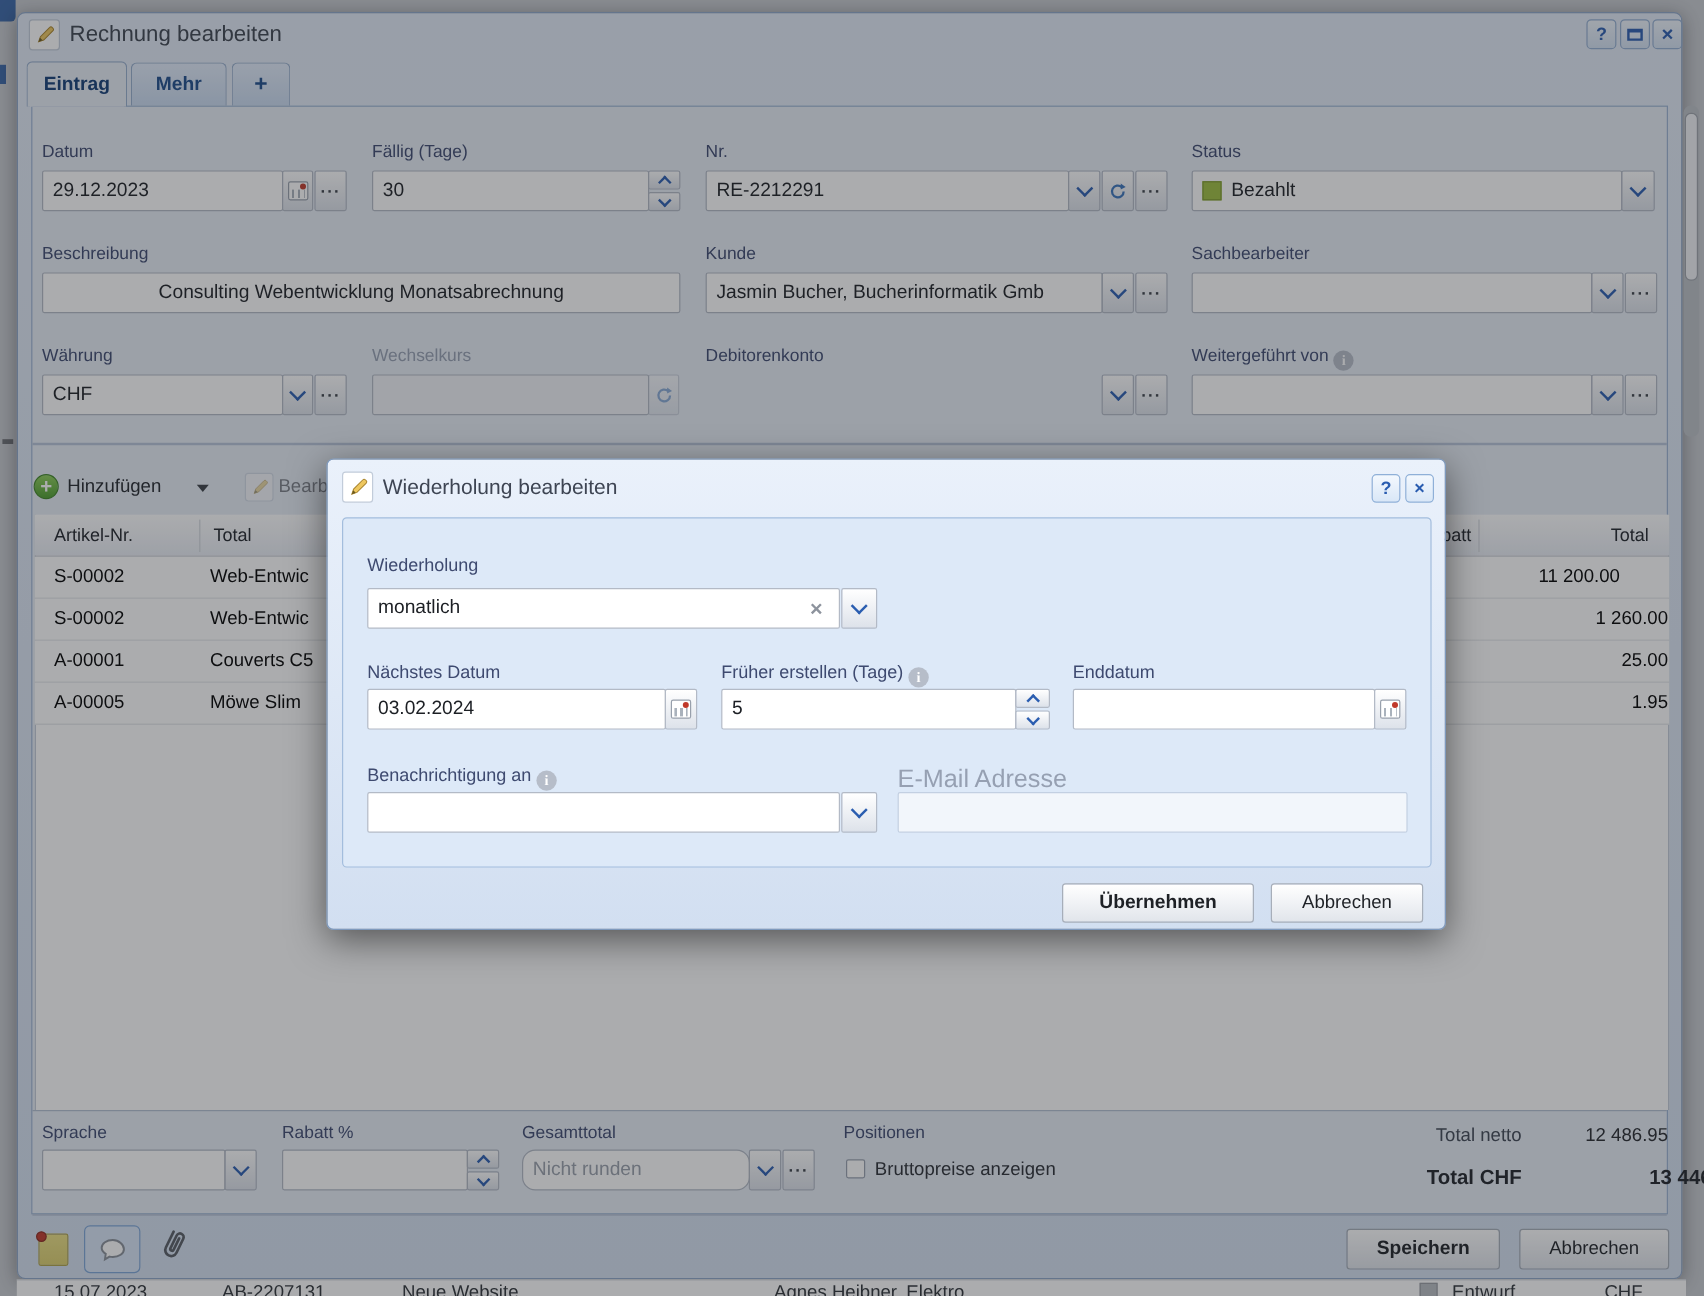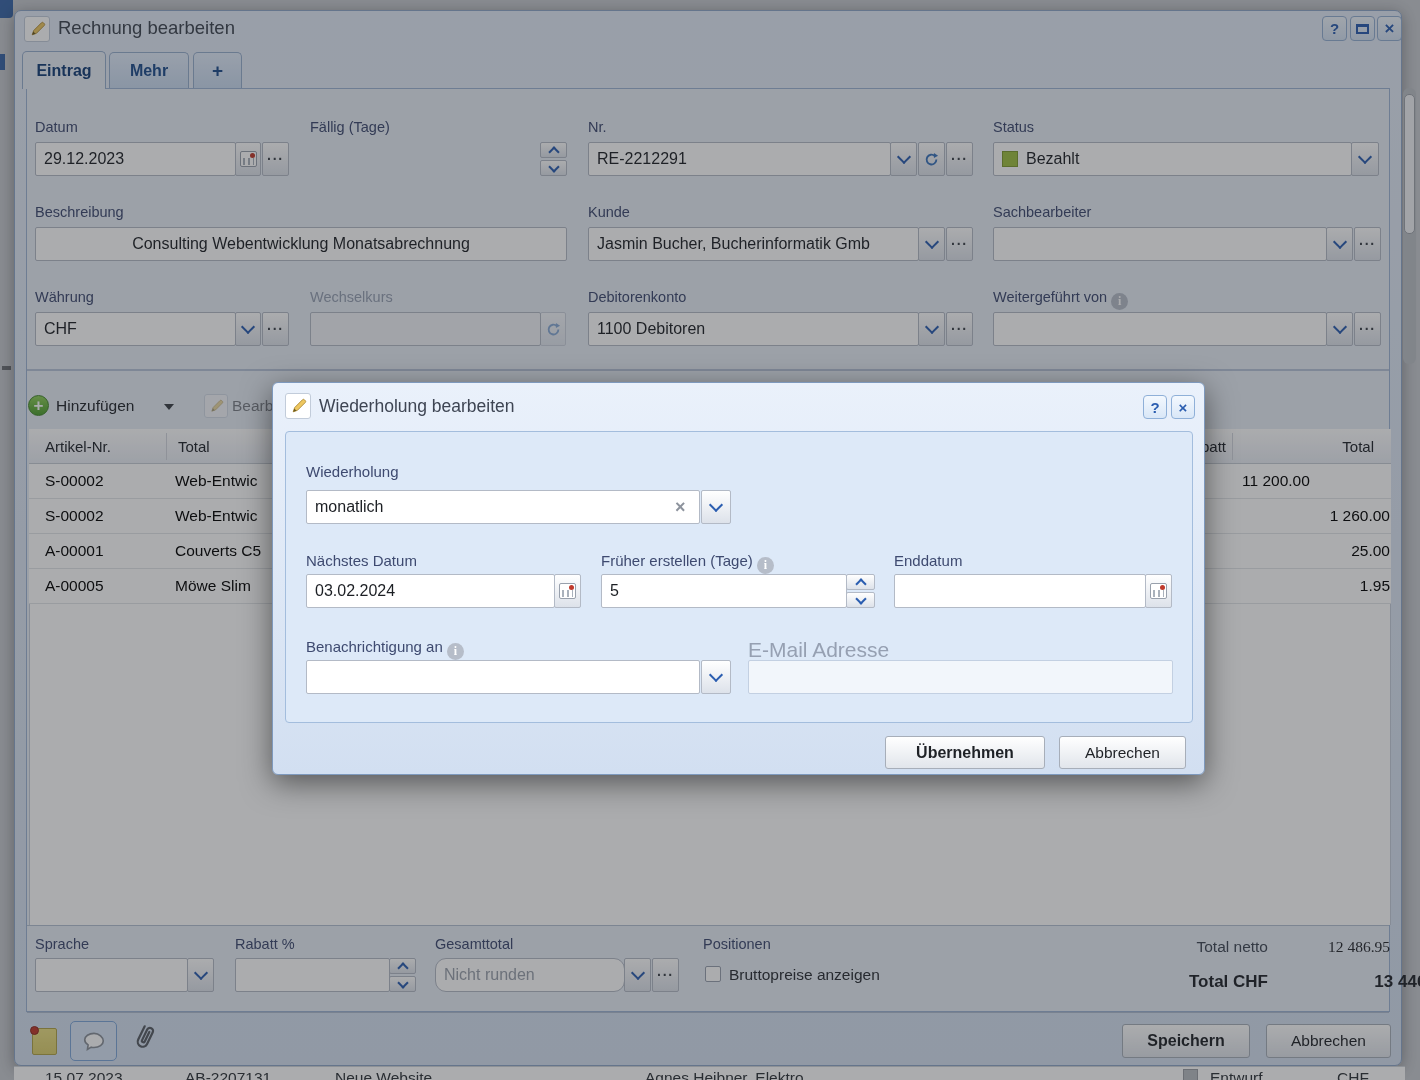--- a/index.html
+++ b/index.html
@@ -142,20 +142,21 @@
   <div class="lbl" style="left:35px;top:119px;">Datum</div>
   <input class="txt" style="left: 35px; top: 142px; width: 201px;" value="29.12.2023">
   <button class="trg" style="left:235px;top:142px;width:26px;">
       <span class="cal"></span>
     </button>
   <button class="trg" style="left:262px;top:142px;">
       <span class="dots">···</span>
     </button>
 
   <div class="lbl" style="left:310px;top:119px;">Fällig (Tage)</div>
+  <input class="txt" style="left: 310px; top: 142px; width: 231px;" value="30">
   <div class="spin" style="left:540px;top:142px;">
     <button>
         <span class="cv-s-up"></span>
       </button>
     <button>
         <span class="cv-s-dn"></span>
       </button>
   </div>
 
   <div class="lbl" style="left:588px;top:119px;">Nr.</div>
@@ -215,21 +216,20 @@
   <div class="lbl dis" style="left:310px;top:289px;">Wechselkurs</div>
   <input class="txt dis" style="left: 310px; top: 312px; width: 231px;" value="">
   <button class="trg dim-txt" style="left:540px;top:312px;width:26px;">
     <svg width="15" height="15" viewBox="0 0 16 16">
         <path d="M13.2 8a5.2 5.2 0 1 1-1.7-3.8" fill="none" stroke="#3b74bc" stroke-width="2"></path>
         <polygon points="10.6,1 15,4 10.6,6.4" fill="#3b74bc"></polygon>
       </svg>
   </button>
 
   <div class="lbl" style="left:588px;top:289px;">Debitorenkonto</div>
-  <input class="txt" style="left: 588px; top: 312px; width: 331px;" value="1100 Debitoren">
   <button class="trg" style="left:918px;top:312px;">
       <span class="cvd"></span>
     </button>
   <button class="trg" style="left:946px;top:312px;">
       <span class="dots">···</span>
     </button>
 
   <div class="lbl" style="left:993px;top:289px;"><span>Weitergeführt von</span> <span class="info">i</span></div>
   <input class="txt" style="left: 993px; top: 312px; width: 334px;" value="">
   <button class="trg" style="left:1326px;top:312px;">
@@ -257,21 +257,21 @@
   <div class="hcell" style="left:45px;top:438px;">Artikel-Nr.</div>
   <div class="th-sep" style="left:166px;top:433px;height:27px;"></div>
   <div class="hcell" style="left:178px;top:438px;">Total</div>
   <div class="hcell" style="left:1100px;top:438px;width:126px;text-align:right;">Rabatt</div>
   <div class="th-sep" style="left:1232px;top:433px;height:27px;"></div>
   <div class="hcell" style="left:1240px;top:438px;width:134px;text-align:right;">Total</div>
 
   <div class="trow" style="top:464px;">
     <div class="tcell" style="left:16px;">S-00002</div>
     <div class="tcell" style="left:146px;">Web-Entwic</div>
-    <div class="tcell" style="left:1213px;width:148px;text-align:left;">11 200.00</div>
+    <div class="tcell" style="left:1213px;width:148px;text-align:center;">11 200.00</div>
   </div>
   <div class="trow" style="top:499px;">
     <div class="tcell" style="left:16px;">S-00002</div>
     <div class="tcell" style="left:146px;">Web-Entwic</div>
     <div class="tcell" style="left:1213px;width:148px;text-align:right;">1 260.00</div>
   </div>
   <div class="trow" style="top:534px;">
     <div class="tcell" style="left:16px;">A-00001</div>
     <div class="tcell" style="left:146px;">Couverts C5</div>
     <div class="tcell" style="left:1213px;width:148px;text-align:right;">25.00</div>
@@ -307,21 +307,21 @@
     </button>
   <button class="trg" style="left:652px;top:958px;">
       <span class="dots">···</span>
     </button>
 
   <div class="lbl" style="left:703px;top:936px;">Positionen</div>
   <span class="checkbox" style="left:705px;top:966px;"></span>
   <div class="abs" style="left:729px;top:966px;font-size:15.5px;color:#2a2e34;">Bruttopreise anzeigen</div>
 
   <div class="total-lbl" style="left:1100px;top:938px;width:168px;">Total netto</div>
-  <div class="total-val" style="left:1278px;top:938px;width:112px;font-family:Liberation Serif, serif;">12 486.95</div>
+  <div class="total-val" style="left:1278px;top:938px;width:112px;">12 486.95</div>
   <div class="total-lbl total-bold" style="left:1100px;top:972px;width:168px;">Total CHF</div>
   <div class="total-val total-bold" style="left:1328px;top:972px;width:122px;">13 446.37</div>
 
   <div class="abs" style="left:27px;top:1012px;width:1362px;height:1px;background:#aebccf;"></div>
   <span class="note" style="left:32px;top:1028px;"></span>
   <button class="cmt-btn" style="left:70px;top:1021px;">
     <svg width="24" height="21" viewBox="0 0 22 19">
         <path d="M11 2c-4.7 0-8.5 2.7-8.5 6 0 1.9 1.2 3.5 3.1 4.6L5 16.8l3.5-2.1c.8.2 1.6.3 2.5.3 4.7 0 8.5-2.7 8.5-6S15.7 2 11 2z" fill="#fff" stroke="#8a9099" stroke-width="1.5"></path>
       </svg>
   </button>

